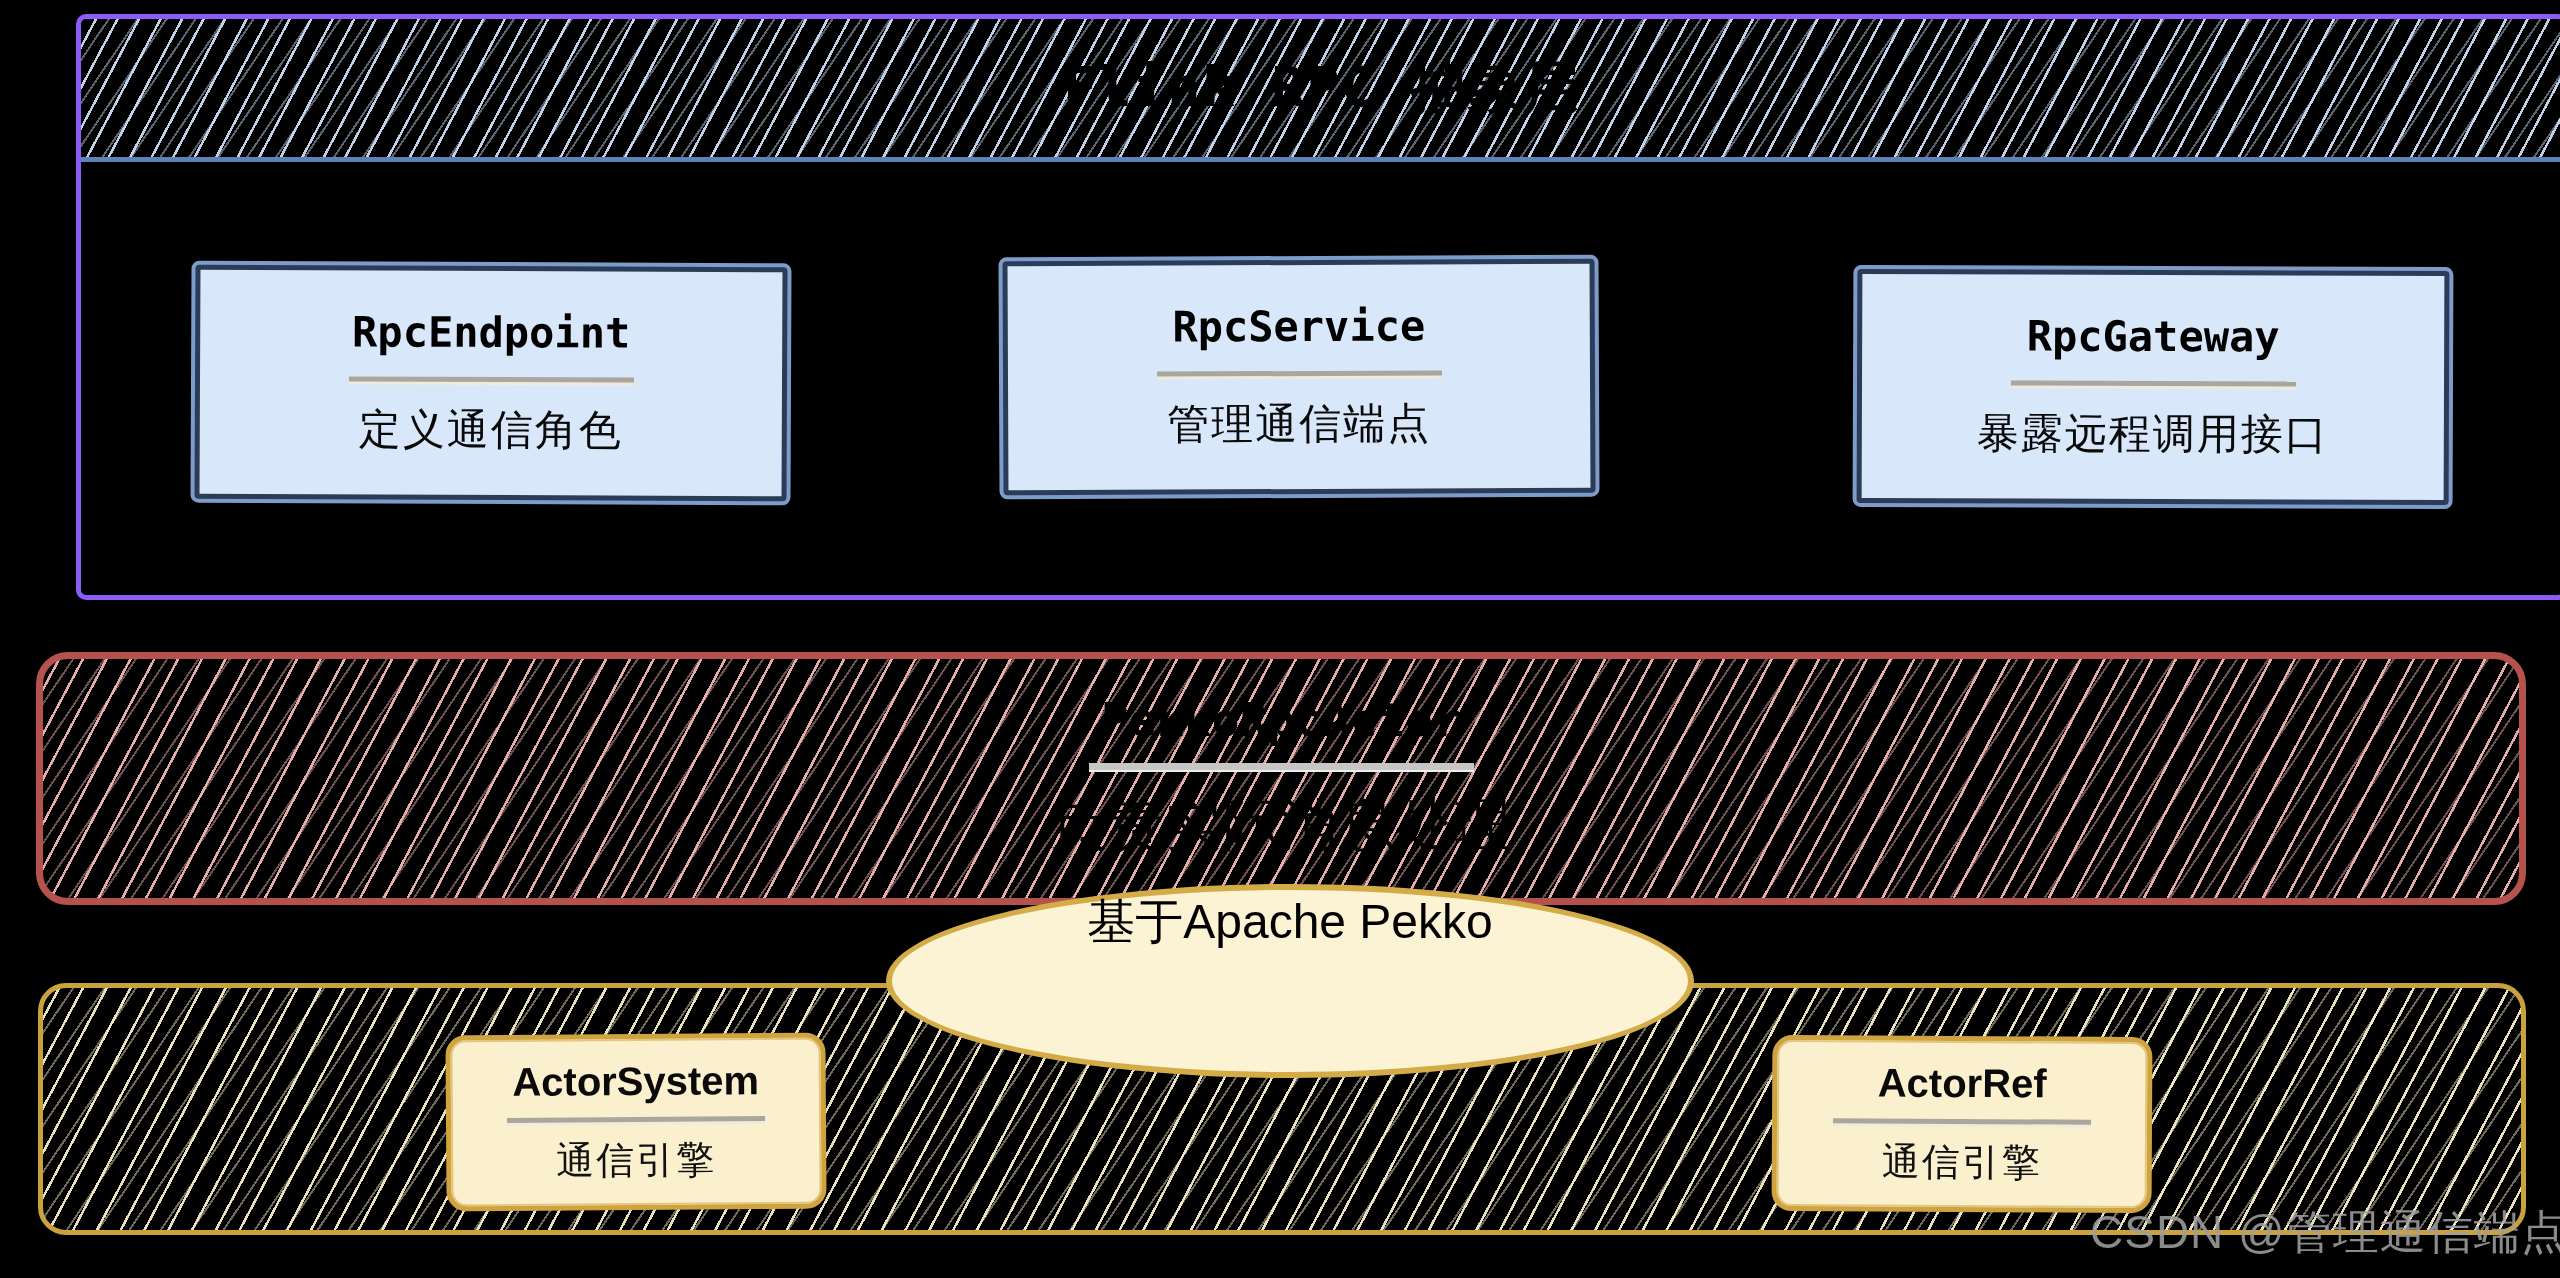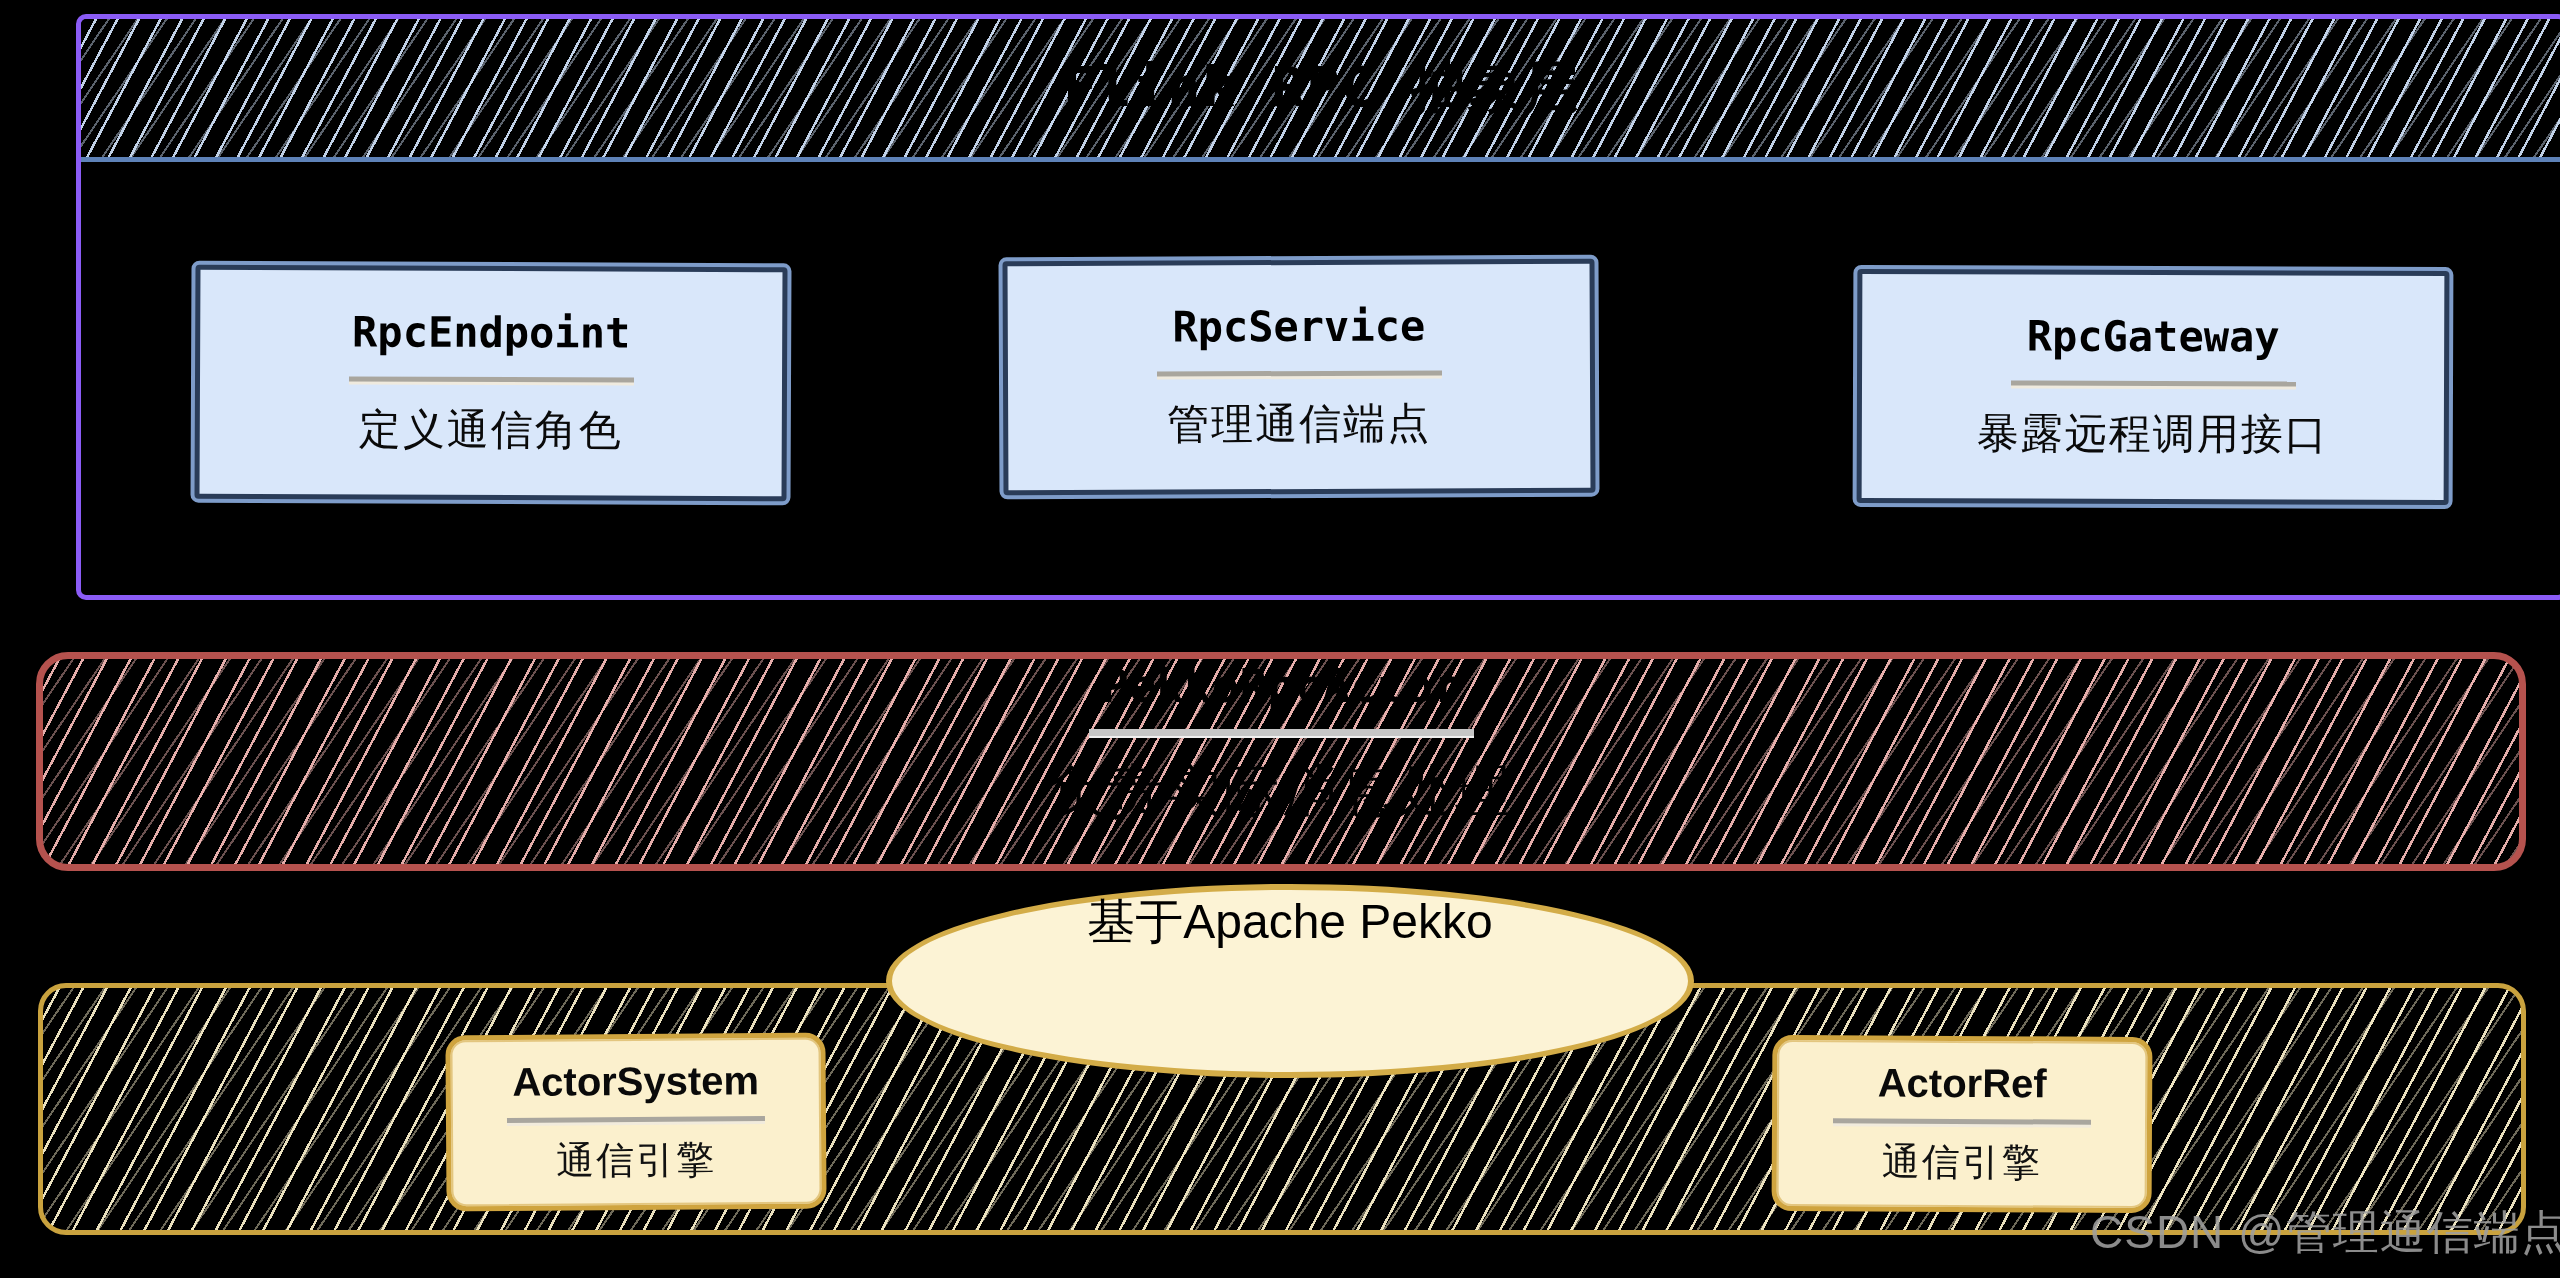--- a/index.html
+++ b/index.html
@@ -59,21 +59,21 @@
   }
   .divider{
     width:285px;height:5px;background:#a9a69e;box-shadow:0 3px 0 rgba(240,234,220,.95);
   }
   .card-blue .d{font-size:42px;color:#0a0a0a;letter-spacing:2px;}
 
   
   .layer-red{
     position:absolute;left:36px;top:652px;width:2476px;height:205px;
     border:7px solid #b5524e;border-radius:32px;
-    display:flex;flex-direction:column;align-items:center;box-sizing:content-box;
+    display:flex;flex-direction:column;align-items:center;padding-top:34px;box-sizing:content-box;
   }
   .layer-red .t{
     font-family:"DejaVu Sans Mono", monospace;font-weight:bold;font-size:46px;color:#000;
   }
   .red-underline{
     width:385px;height:7px;margin-top:16px;background:#c6c6c6;box-shadow:0 2px 0 #efefef;
   }
   .layer-red .d{margin-top:18px;font-size:56px;color:#000;letter-spacing:2px;}
 
   

